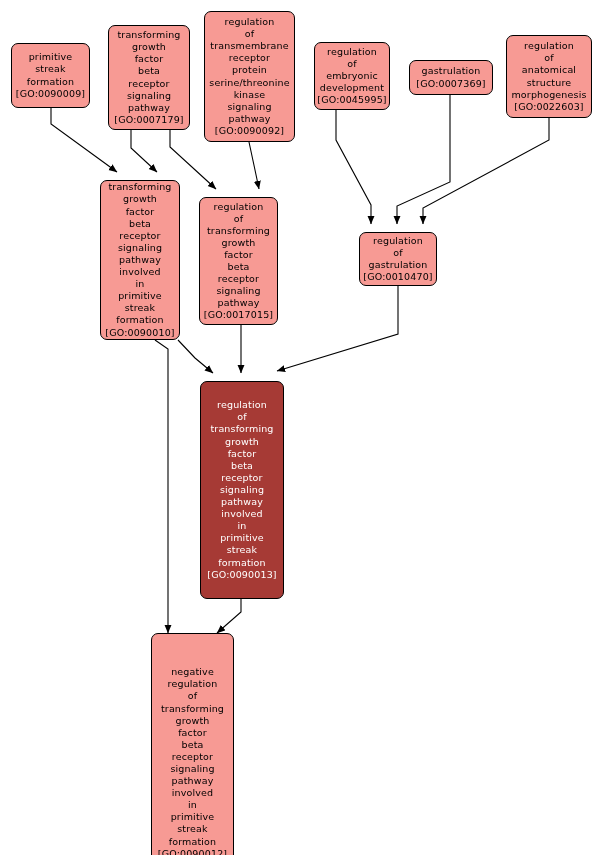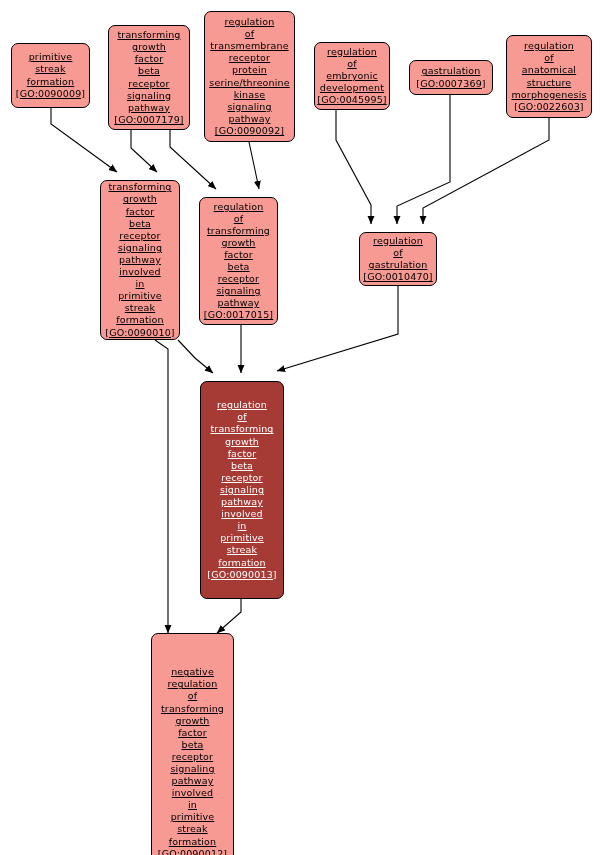--- a/index.html
+++ b/index.html
@@ -30,21 +30,20 @@
     background: #F79A94;
     color: #000000;
     display: flex;
     align-items: center;
     justify-content: center;
     text-align: center;
     font-size: 9.5px;
     line-height: 12.1px;
     letter-spacing: 0.15px;
     z-index: 2;
-    text-decoration: underline;
   }
   .node.focus {
     background: #A63A35;
     color: #ffffff;
     border: 1px solid #000000;
   }
   .node-label {
     display: block;
     width: 100%;
     white-space: pre-line;

